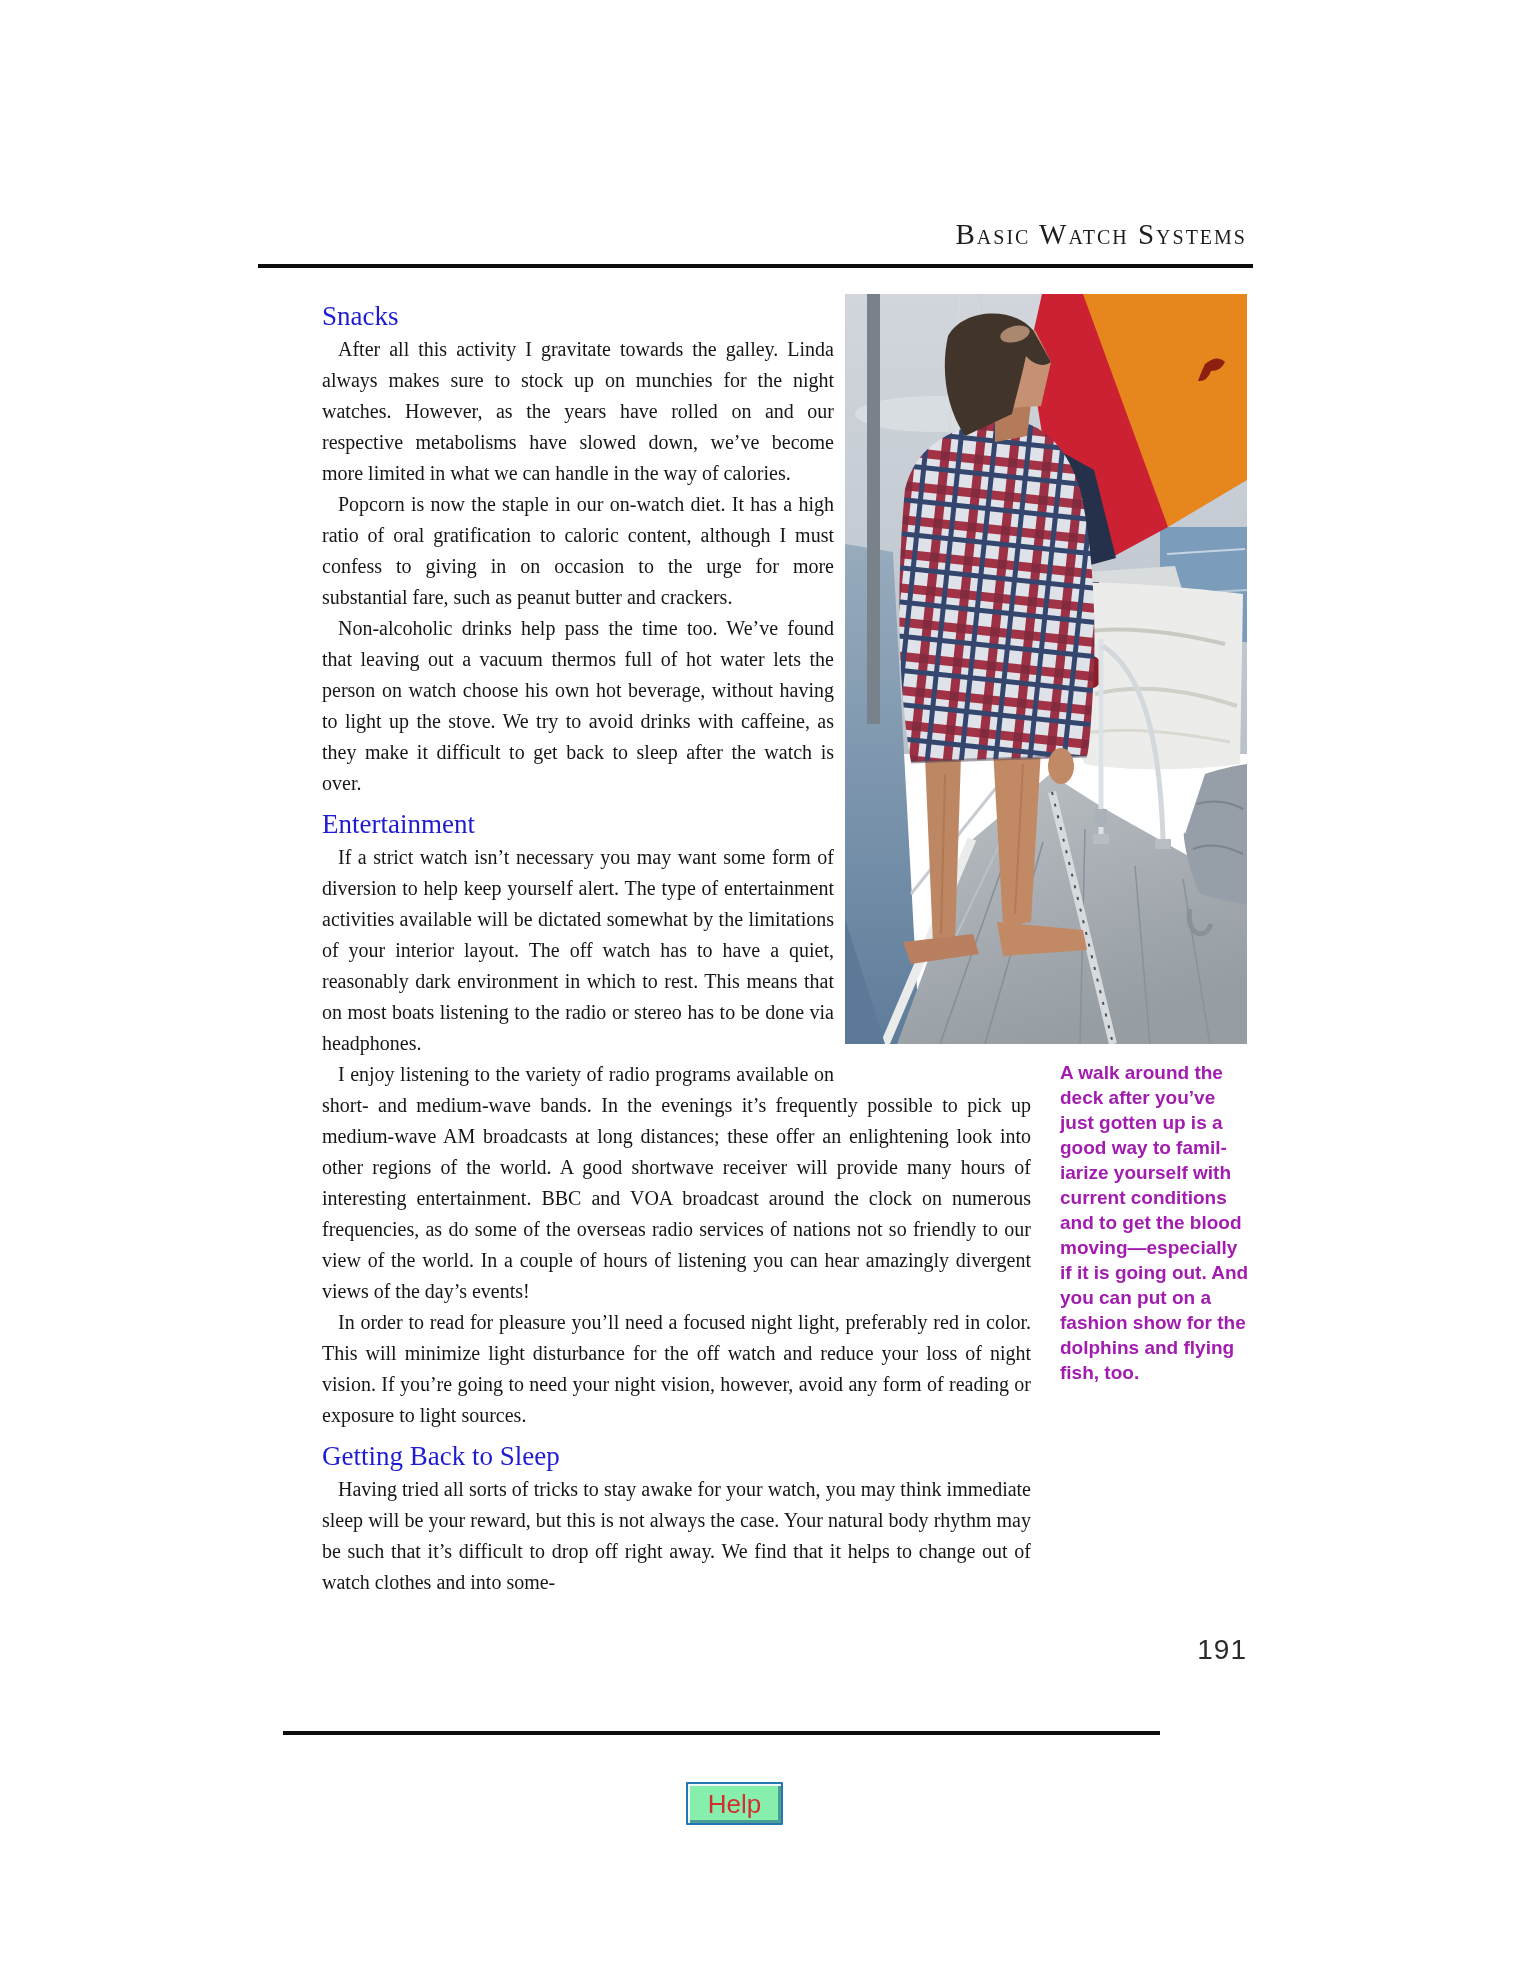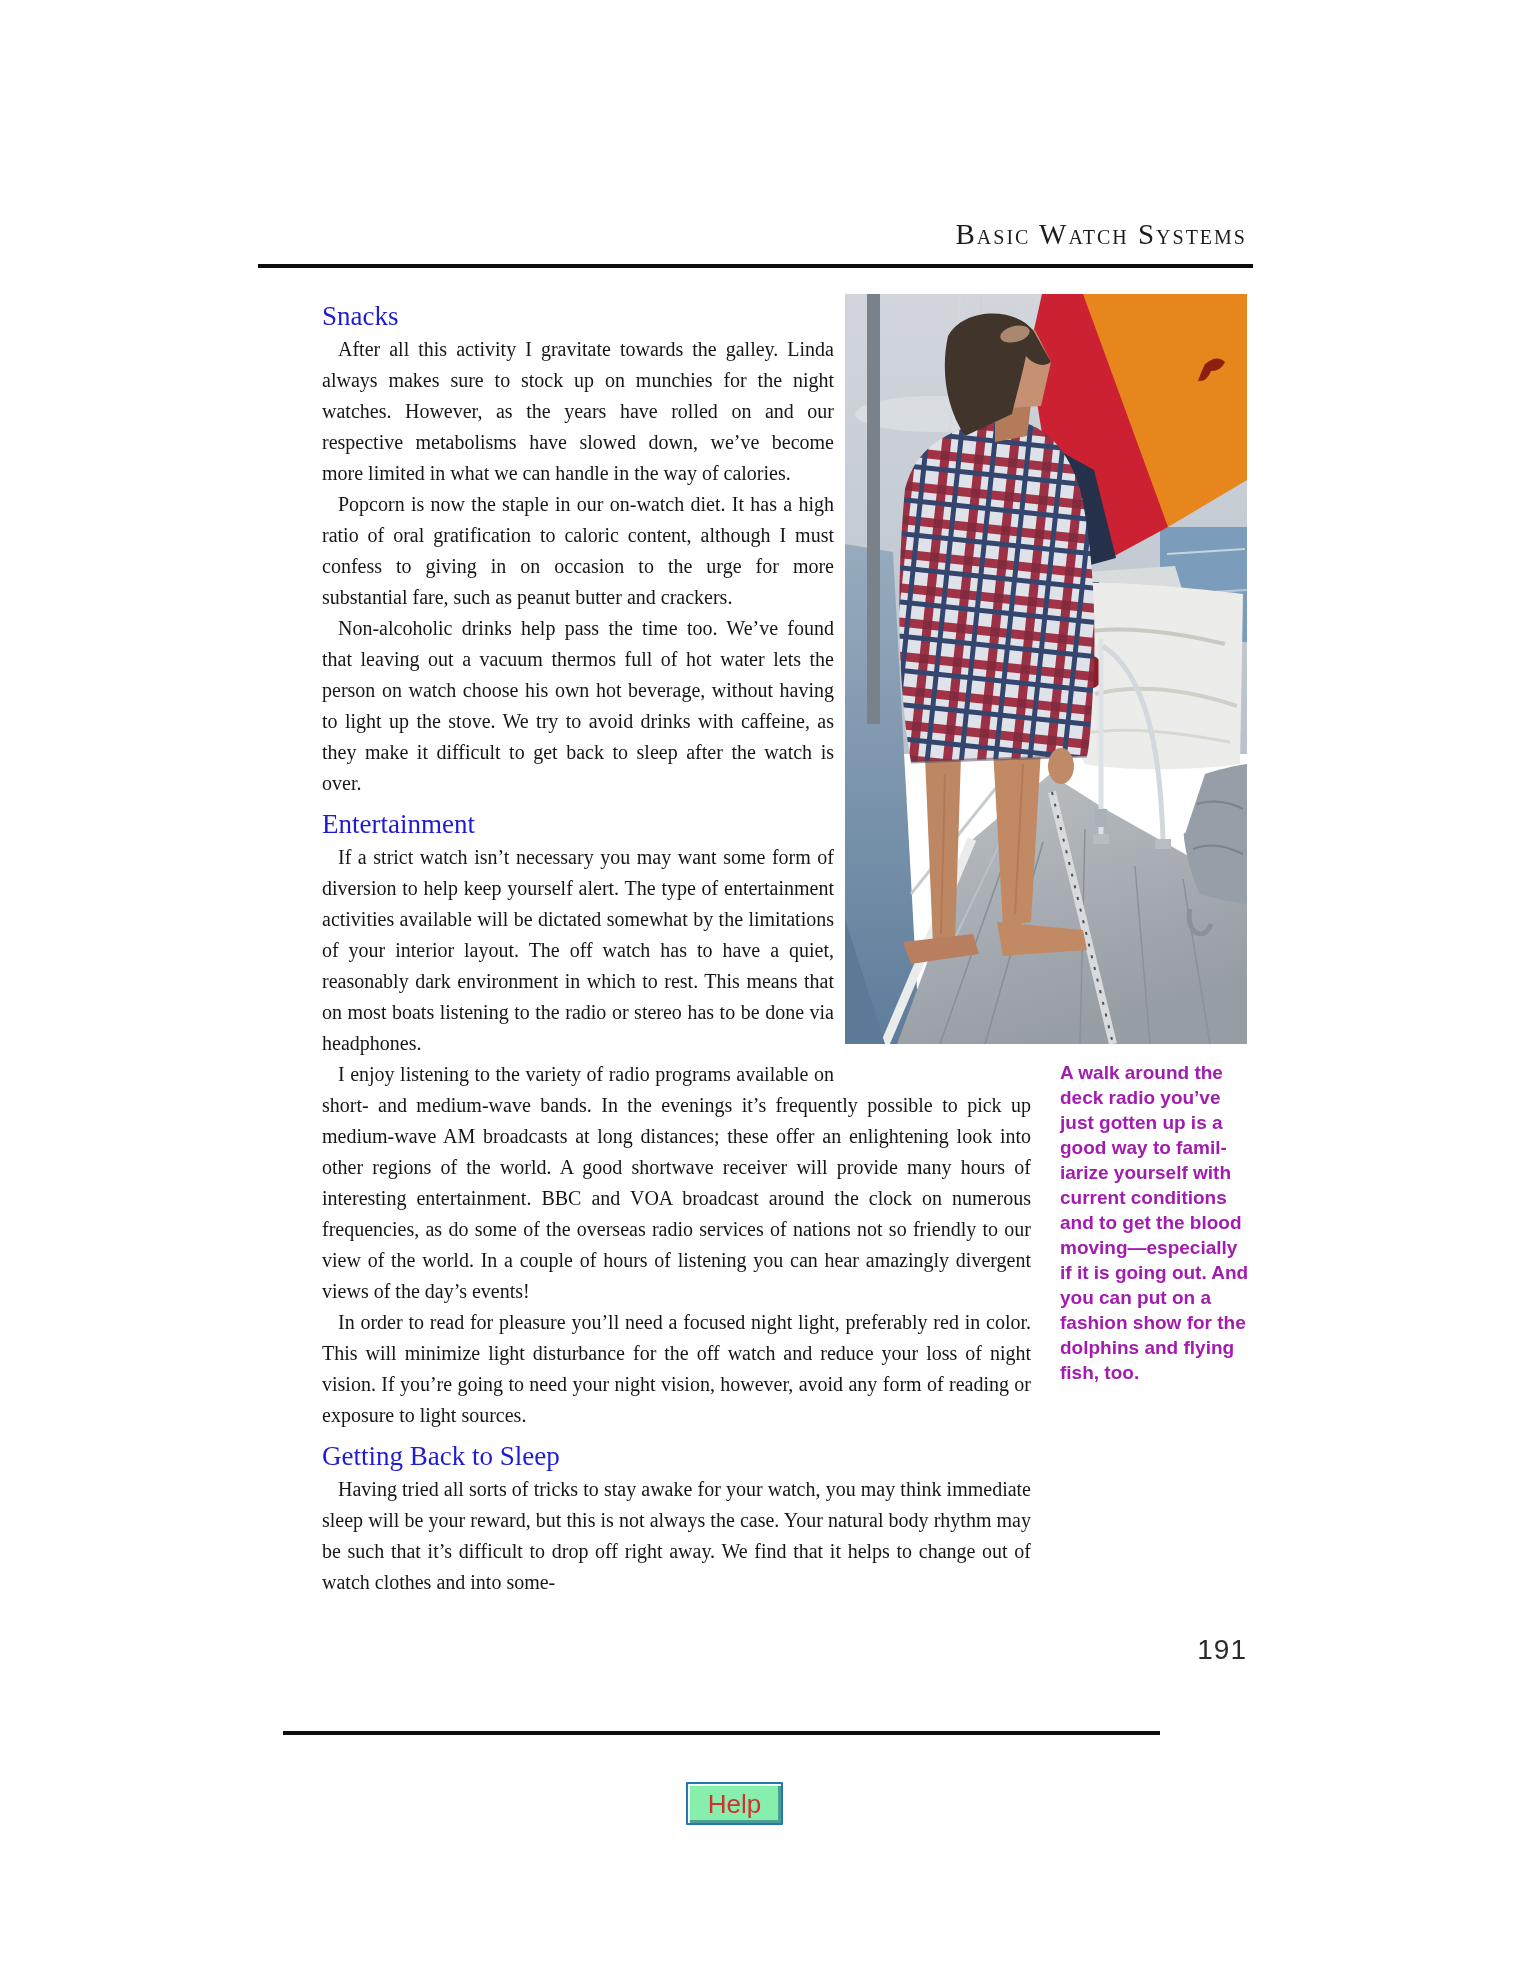--- a/index.html
+++ b/index.html
@@ -152,21 +152,21 @@
           <polygon points="150,114 186,110 182,142 150,148" fill="#b37b5a"></polygon>
           <polygon points="152,52 190,36 206,68 196,112 163,114" fill="#c69173"></polygon>
           <path d="M103,42 C118,14 168,12 188,36 L206,68 C198,74 188,70 181,62 C176,86 170,106 167,120 L120,142 C100,112 96,74 103,42 Z" fill="#41342b"></path>
           <ellipse cx="170" cy="40" rx="15" ry="8" fill="#a9886f" transform="rotate(-14 170 40)"></ellipse>
         </g>
       </svg>
     </figure>
 
     <div class="caption-col">
       <div>A walk around the</div>
-      <div>deck radio you’ve</div>
+      <div>deck after you’ve</div>
       <div>just gotten up is a</div>
       <div>good way to famil-</div>
       <div>iarize yourself with</div>
       <div>current conditions</div>
       <div>and to get the blood</div>
       <div>moving—especially</div>
       <div>if it is going out. And</div>
       <div>you can put on a</div>
       <div>fashion show for the</div>
       <div>dolphins and flying</div>

